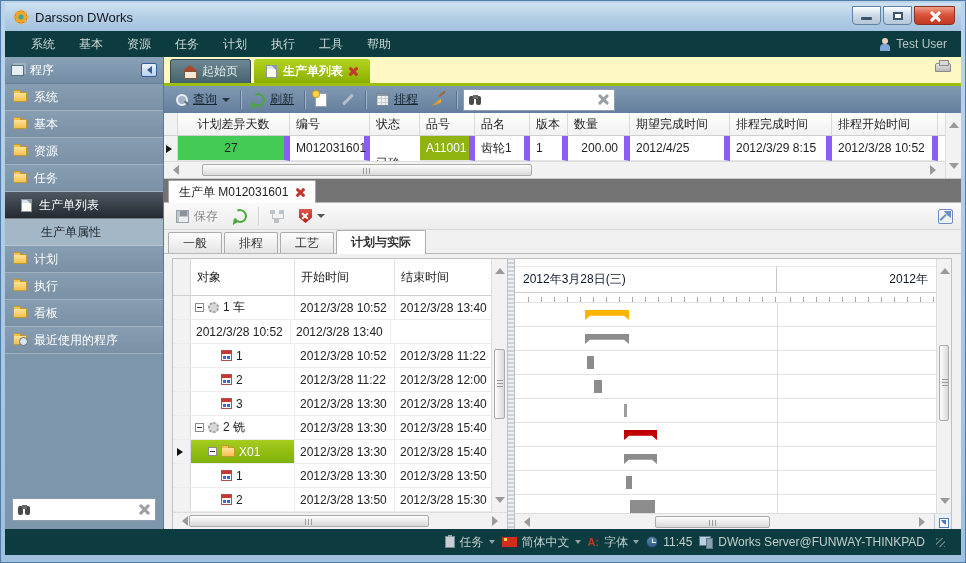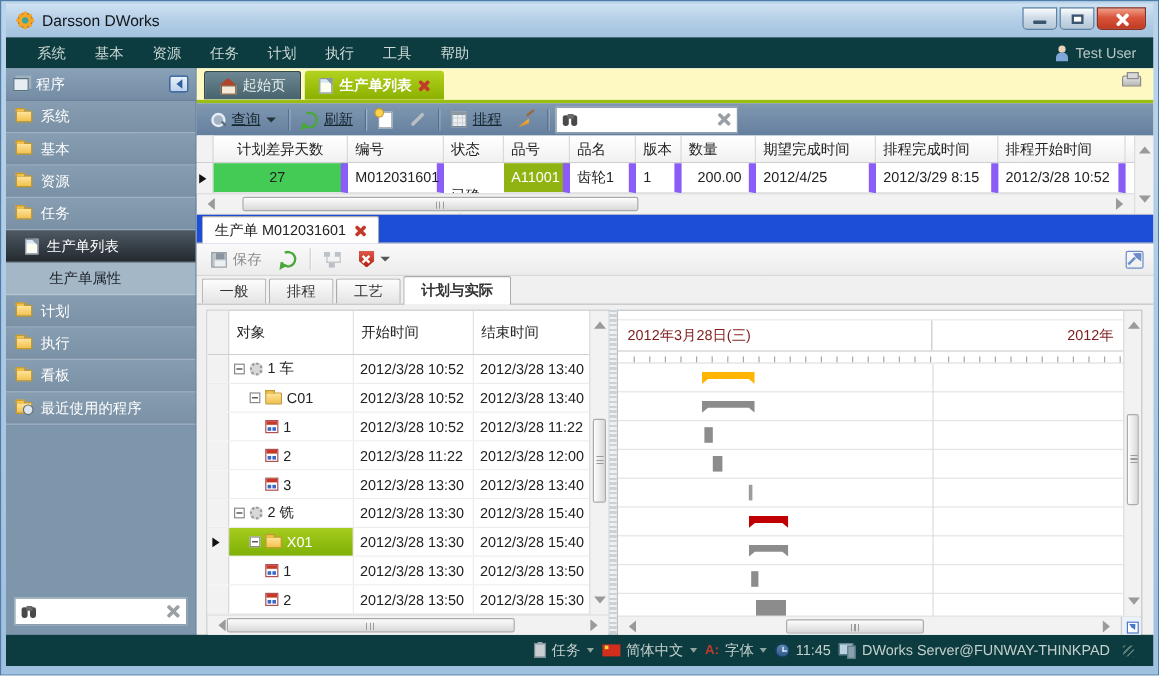--- a/index.html
+++ b/index.html
@@ -127,21 +127,21 @@
   .vscroll { width:16px; background:#F2F2F2; border-left:1px solid #DDD; position:relative; flex:none; }
   .varrow { position:absolute; left:3px; width:0; height:0; border:5px solid transparent; }
   .varrow.up { top:4px; border-bottom:6px solid #9a9a9a; }
   .varrow.down { bottom:4px; border-top:6px solid #9a9a9a; }
   .vthumb { position:absolute; left:2px; width:11px; background:linear-gradient(90deg,#FDFDFD,#D9D9D9); border:1px solid #ABABAB; border-radius:2px; }
   .vthumb::after { content:""; position:absolute; top:50%; left:2px; height:8px; width:6px; margin-top:-4px;
     background:repeating-linear-gradient(#9a9a9a 0 1px,transparent 1px 3px); }
 
   
   .doc-panel { flex:1; display:flex; flex-direction:column; background:#F0F0F0; border-top:1px solid #C8C8C8; min-height:0; }
-  .doc-tabrow { height:24px; display:flex; padding-left:4px; border-bottom:1px solid #B8B8B8; background:#1d4ed8; }
+  .doc-tabrow { height:24px; display:flex; padding-left:4px; border-bottom:1px solid #B8B8B8; background:#737373; }
   .doc-tab { height:23px; background:#fff; border:1px solid #A8A8A8; border-bottom:none; border-radius:2px 2px 0 0;
     display:flex; align-items:center; gap:8px; padding:0 10px; position:relative; top:1px; }
   .doc-toolbar { height:27px; display:flex; align-items:center; gap:7px; padding:0 8px; background:linear-gradient(#FAFAFA,#ECECEC); border-bottom:1px solid #D8D8D8; }
   .doc-toolbar .label-dim { color:#8a8a8a; }
   .icon-floppy { width:13px; height:13px; background:#BFC6CC; border:1px solid #97A0A8; position:relative; }
   .icon-floppy::before { content:""; position:absolute; left:3px; top:0; width:7px; height:5px; background:#8A939B; }
   .icon-floppy::after { content:""; position:absolute; left:2px; bottom:0; width:9px; height:5px; background:#EDF0F2; }
   .icon-org { width:14px; height:13px; position:relative; opacity:.45; }
   .icon-org::before { content:""; position:absolute; left:0; top:0; width:5px; height:4px; background:#7A8894; box-shadow:9px 0 0 #7A8894,4px 9px 0 #7A8894; }
   .icon-org::after { content:""; position:absolute; left:2px; top:4px; width:10px; height:4px; border-left:1px solid #7A8894; border-right:1px solid #7A8894; border-bottom:1px solid #7A8894; }
@@ -178,21 +178,21 @@
 
   
   .splitter { width:6px; background:repeating-linear-gradient(#C9D2DA 0 2px,#EDF1F4 2px 4px); }
 
   
   .gantt-pane { width:438px; height:272px; background:#fff; border:1px solid #C0C0C0; display:flex; flex-direction:column; overflow:hidden; }
   .gantt-main { display:flex; flex:1; min-height:0; }
   .gantt-body { flex:1; min-width:0; position:relative; }
   .gantt-spacer { height:8px; border-bottom:1px solid #E8E8E8; }
   .gantt-datehead { height:26px; display:flex; border-bottom:1px solid #D0D0D0; }
-  .gantt-sec { display:flex; align-items:center; padding:0 8px; border-right:1px solid #C8C8C8; flex:none; color:#7f1d1d; font-size:12px; }
+  .gantt-sec { display:flex; align-items:center; padding:0 8px; border-right:1px solid #C8C8C8; flex:none; color:#0f172a; font-size:12px; }
   .gantt-sec.right { justify-content:flex-end; }
   .gantt-ticks { height:10px; position:relative; border-bottom:1px solid #E0E0E0; }
   .gtick { position:absolute; bottom:0; width:1px; height:5px; background:#A8A8A8; }
   .gantt-rows { position:relative; height:216px; }
   .grow { height:24px; border-bottom:1px solid #E4E4E4; }
   .gsecline { position:absolute; top:0; width:1px; height:216px; background:#DCDCDC; }
   .bar { position:absolute; }
   .bar.summary { height:10px; clip-path:polygon(0 0,100% 0,100% 100%,calc(100% - 5px) 58%,5px 58%,0 100%); }
   .bar.task { height:13px; }
   .gantt-bottom { height:16px; display:flex; border-top:1px solid #DDD; }
@@ -470,25 +470,20 @@
                         <div class="tcell obj" style="width: 104px; padding-left: 4px;">
                           <span class="expander"></span>
                           <span class="icon-machine"></span>
                           <span>1 车</span>
                         </div>
                         <div class="tcell" style="width: 100px;">2012/3/28 10:52</div>
                         <div class="tcell" style="width: 100px;">2012/3/28 13:40</div>
                       </div>
                       <div class="tree-row">
                         <div class="marker-cell" style="width: 18px;"></div>
-                        <div class="tcell obj" style="width: 104px; padding-left: 17px;">
-                          <span class="expander"></span>
-                          <span class="icon-folder"></span>
-                          <span>C01</span>
-                        </div>
                         <div class="tcell" style="width: 100px;">2012/3/28 10:52</div>
                         <div class="tcell" style="width: 100px;">2012/3/28 13:40</div>
                       </div>
                       <div class="tree-row">
                         <div class="marker-cell" style="width: 18px;"></div>
                         <div class="tcell obj" style="width: 104px; padding-left: 30px;">
                           <span class="icon-task"></span>
                           <span>1</span>
                         </div>
                         <div class="tcell" style="width: 100px;">2012/3/28 10:52</div>

